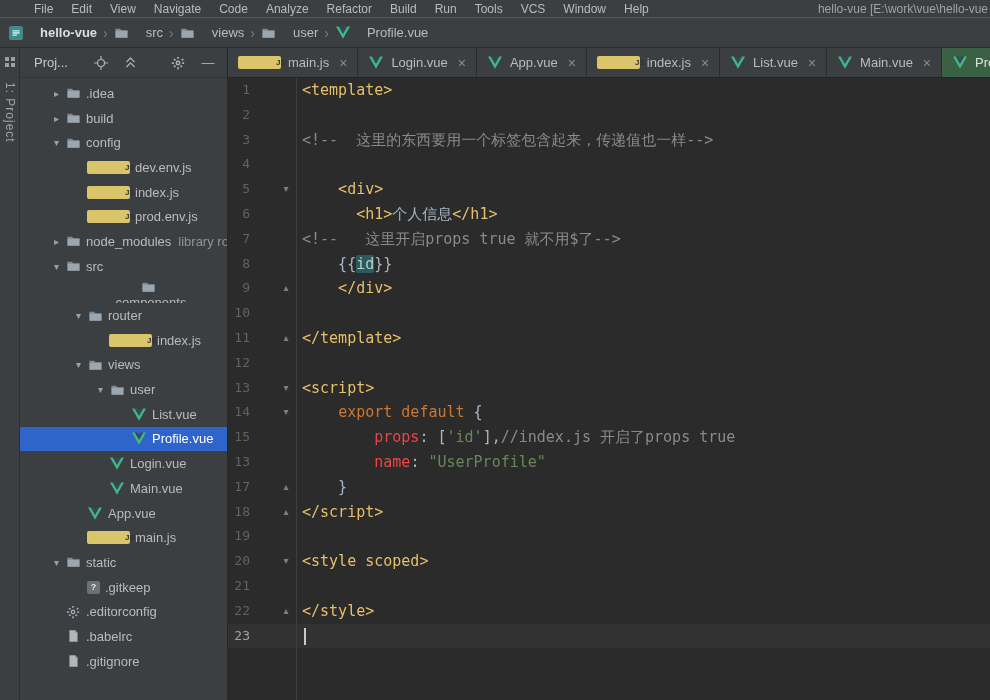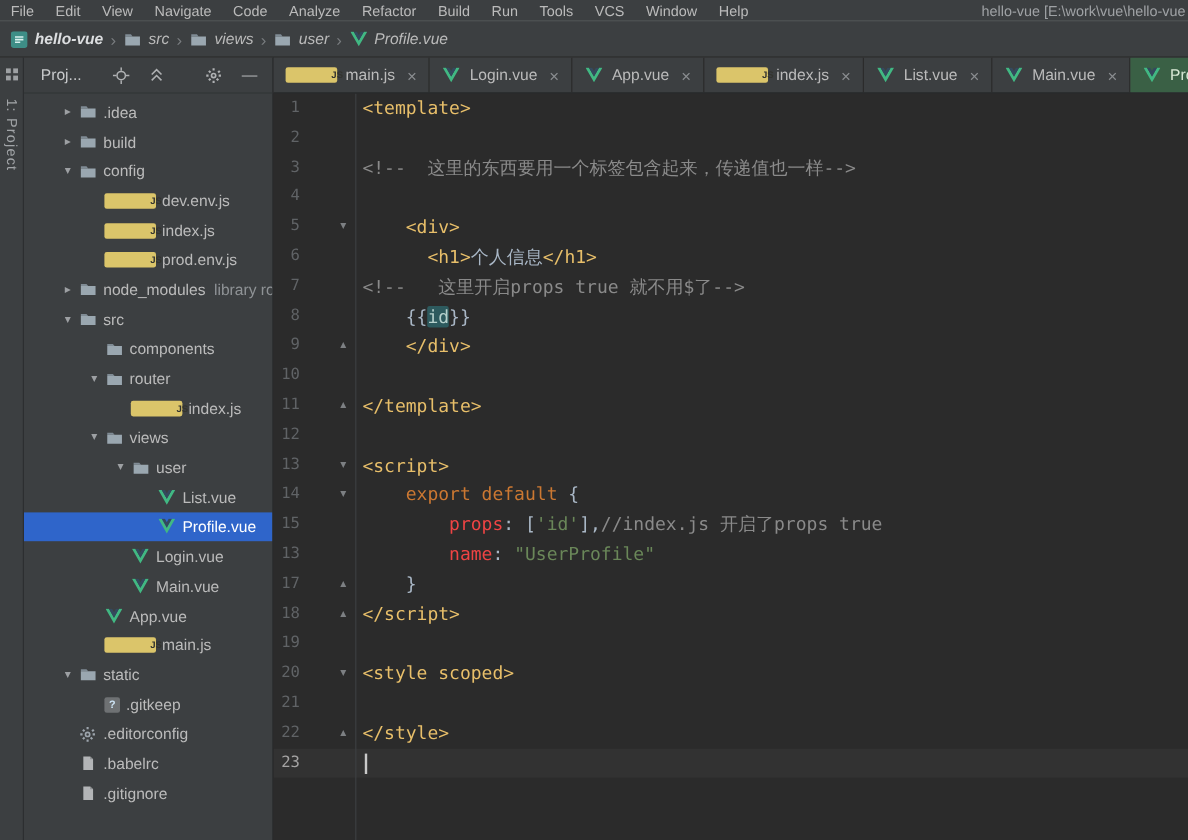--- a/index.html
+++ b/index.html
@@ -2,27 +2,27 @@
 <html><head>
 <meta charset="utf-8">
 <style>
   * { margin:0; padding:0; box-sizing:border-box; }
   html,body { width:990px; height:700px; overflow:hidden; }
   body { background:#2b2b2b; font-family:"Liberation Sans","DejaVu Sans",sans-serif; font-size:13px; color:#bbbbbb; }
   .app { display:flex; flex-direction:column; height:700px; }
 
   
   .menubar { height:18px; background:#3c3f41; display:flex; align-items:center; border-bottom:1px solid #575a5c; font-size:12px; color:#bbbbbb; white-space:nowrap; overflow:hidden; flex:none; }
-  .menu-items { display:flex; }
+  .menu-items { display:flex;margin-left:25px; }
   .menu-item { padding:0 9px; }
   .win-title { margin-left:auto; color:#9fa2a5; padding-right:2px; }
 
   
   .crumbbar { height:30px; background:#3c3f41; display:flex; align-items:center; padding:0 8px; border-bottom:1px solid #2b2b2b; flex:none; white-space:nowrap; overflow:hidden; }
-  .crumb { display:flex; align-items:center; gap:5px; color:#bbbbbb;font-style:italic; }
+  .crumb { display:flex; align-items:center; gap:16px; color:#bbbbbb; }
   .crumb.root .crumb-label { color:#dcdee0; font-weight:bold; }
   .crumb-sep { color:#797c7f; margin:0 6px; font-size:14px; }
 
   .main { flex:1; display:flex; min-height:0; }
 
   
   .strip { width:20px; background:#3c3f41; border-right:1px solid #2c2e30; display:flex; flex-direction:column; align-items:center; padding-top:8px; flex:none; }
   .strip-grid { width:12px; height:12px; display:block; margin-bottom:14px; }
   .strip-label { writing-mode:vertical-rl; font-size:12px; color:#a2a5a8; letter-spacing:1px; }
 
@@ -244,21 +244,21 @@
           <div class="trow" style="padding-left: 28px;">
             <span class="tchev">▾</span>
             <span class="fico">
               <svg width="15" height="14" viewBox="0 0 16 16">
                 <path fill="#7f8b94" d="M1 3h5.4l1.6 2H1z"></path>
                 <path fill="#9aa7b0" d="M1 5h14v8.5H1z"></path>
               </svg>
             </span>
             <span class="tlabel">src</span>
           </div>
-          <div class="trow" style="padding-left: 50px;">
+          <div class="trow" style="padding-left: 50px; flex-direction: column;">
             <span class="tchev"></span>
             <span class="fico">
               <svg width="15" height="14" viewBox="0 0 16 16">
                 <path fill="#7f8b94" d="M1 3h5.4l1.6 2H1z"></path>
                 <path fill="#9aa7b0" d="M1 5h14v8.5H1z"></path>
               </svg>
             </span>
             <span class="tlabel">components</span>
           </div>
           <div class="trow" style="padding-left: 50px;">

